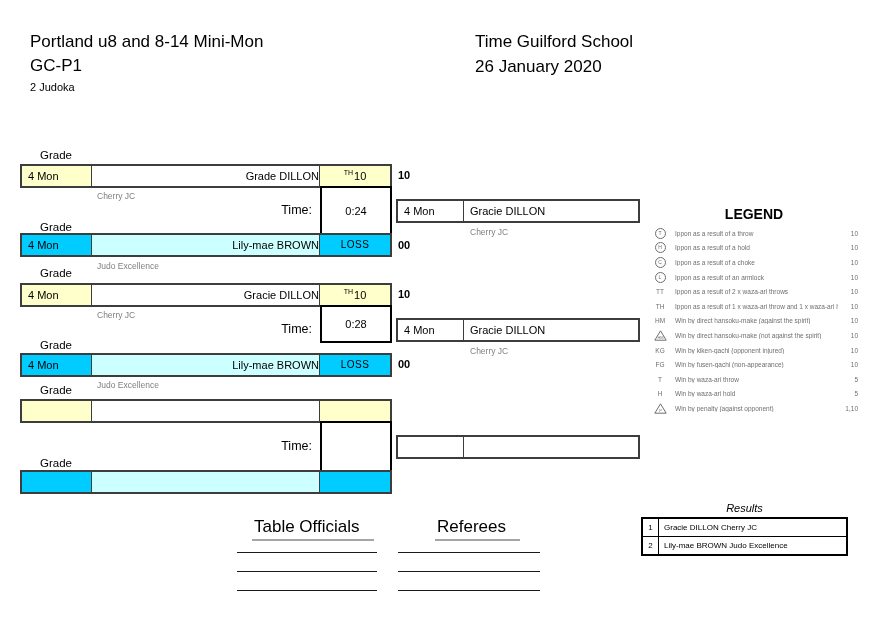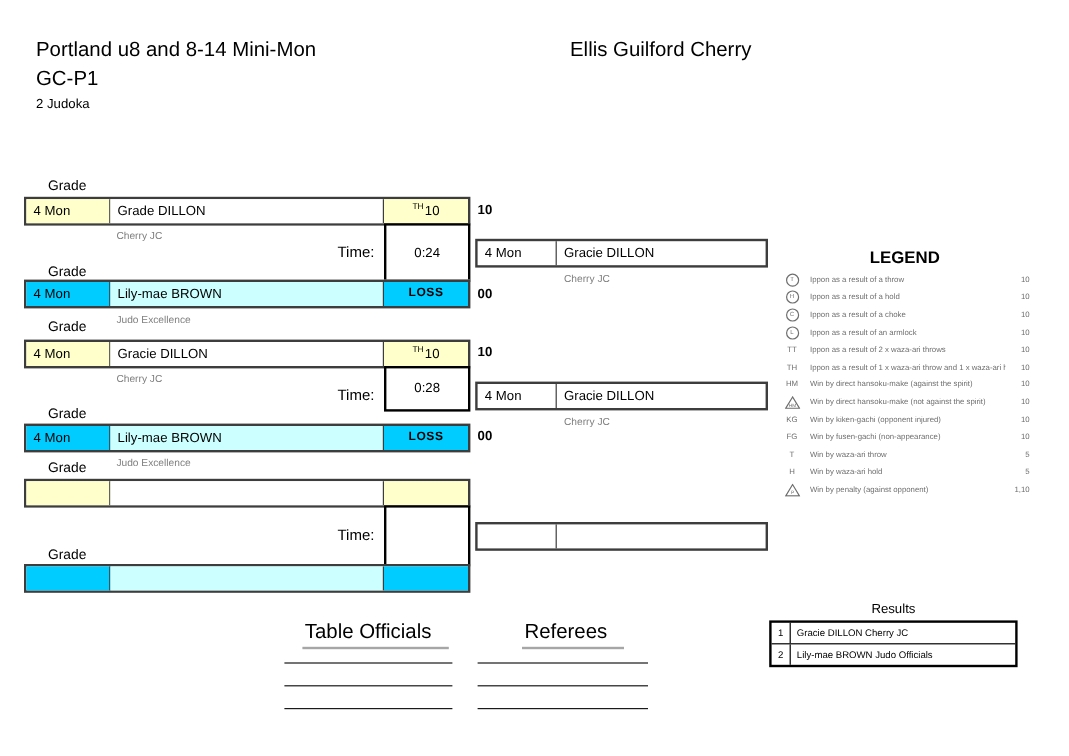--- a/index.html
+++ b/index.html
@@ -21,28 +21,28 @@
 
   
   .glabel{position:absolute;left:40px;font-size:11.5px;}
   .g1{top:149px}.g2{top:221px}.g3{top:267px}.g4{top:339px}.g5{top:384px}.g6{top:457px}
 
   .brow{position:absolute;left:20px;width:372px;height:24px;display:flex;
         border:2px solid #3d3d3d;background:#fff;box-sizing:border-box;}
   .rA0{top:164px}.rB0{top:233px}.rA1{top:283px}.rB1{top:353px}.rA2{top:399px}.rB2{top:470px}
   .cell{line-height:20px;font-size:11px;box-sizing:border-box;}
   .cell-grade{width:70px;border-right:1px solid #3d3d3d;padding-left:6px;}
-  .cell-name{flex:1;border-right:1px solid #3d3d3d;padding-left:6px;background:#fff;}
+  .cell-name{flex:1;border-right:1px solid #3d3d3d;padding-left:6px;background:#fff;text-align:right;}
   .cell-score{width:70px;display:flex;align-items:center;justify-content:center;gap:1px;}
   .win .cell-grade,.win .cell-score{background:#FFFFCC;}
   .lose .cell-grade,.lose .cell-score{background:#00CCFF;}
   .lose .cell-name{background:#CCFFFF;}
   .ssym{font-size:7px;transform:translateY(-3px);}
   .sval{font-size:11px;}
-  .lose .sval{font-size:10px;letter-spacing:0.5px;font-weight:bold;}
+  .lose .sval{font-size:10px;letter-spacing:0.5px;}
 
   .tlabel{position:absolute;left:200px;width:112px;text-align:right;font-size:12.5px;}
   .tl0{top:203px}.tl1{top:322px}.tl2{top:439px}
   .tbox{position:absolute;left:320px;width:72px;box-sizing:border-box;border:2px solid #000000;
         background:#fff;display:flex;align-items:center;justify-content:center;font-size:11px;}
   .tA0{top:186px;height:49px}.tA1{top:305px;height:38px}.tA2{top:421px;height:51px}
 
   .wbox{position:absolute;left:396px;width:244px;height:24px;display:flex;
         border:2px solid #3d3d3d;background:#fff;box-sizing:border-box;}
   .w0{top:199px}.w1{top:318px}.w2{top:435px}
@@ -68,36 +68,37 @@
   .lval{width:20px;text-align:right;font-size:6.5px;color:#6e6e6e;}
 
   
   .off-head{position:absolute;font-size:17px;border-bottom:2px solid #a6a6a6;padding:0 14px 2px 2px;text-align:center;}
   .oh1{left:252px;top:517px}.oh2{left:435px;top:517px}
   .sig{position:absolute;border-top:1.5px solid #1a1a1a;height:0;}
   .sigTO{left:237px;width:140px}.sigRF{left:398px;width:142px}
   .s1{top:552px}.s2{top:571px}.s3{top:590px}
 
   
-  .results-title{position:absolute;left:641px;top:502px;width:207px;text-align:center;font-size:11px;}
+  .results-title{position:absolute;left:641px;top:502px;width:207px;text-align:center;font-size:11px;font-style:italic;}
   .results-box{position:absolute;left:641px;top:517px;width:207px;border:2px solid #000;box-sizing:border-box;background:#fff;}
   .rrow{display:flex;height:17px;}
   .rrow + .rrow{border-top:1px solid #000;}
   .rnum{width:15px;text-align:center;font-size:8px;line-height:17px;border-right:1px solid #000;}
   .rentry{flex:1;padding-left:5px;font-size:8px;line-height:17px;white-space:nowrap;overflow:hidden;}
 </style>
 </head>
 <body>
 
 <div class="page">
 
   <div class="title1">Portland u8 and 8-14 Mini-Mon</div>
   <div class="title2">GC-P1</div>
   <div class="subtitle">2 Judoka</div>
-  <div class="venue">Ellis Guilford Cherry</div>
+  <div class="venue">Time Guilford School</div>
+  <div class="eventdate">26 January 2020</div>
 
 
   <div class="glabel g1">Grade</div>
   <div class="brow win rA0">
     <div class="cell cell-grade">4 Mon</div>
     <div class="cell cell-name">Grade DILLON</div>
     <div class="cell cell-score">
       <span class="ssym">TH</span>
       <span class="sval">10</span>
     </div>
@@ -278,17 +279,17 @@
   <div class="sig sigRF s3"></div>
 
   <div class="results-title">Results</div>
   <div class="results-box">
     <div class="rrow">
       <div class="rnum">1</div>
       <div class="rentry">Gracie DILLON Cherry JC</div>
     </div>
     <div class="rrow">
       <div class="rnum">2</div>
-      <div class="rentry">Lily-mae BROWN Judo Officials</div>
+      <div class="rentry">Lily-mae BROWN Judo Excellence</div>
     </div>
   </div>
 
 </div>
 
 </body></html>

